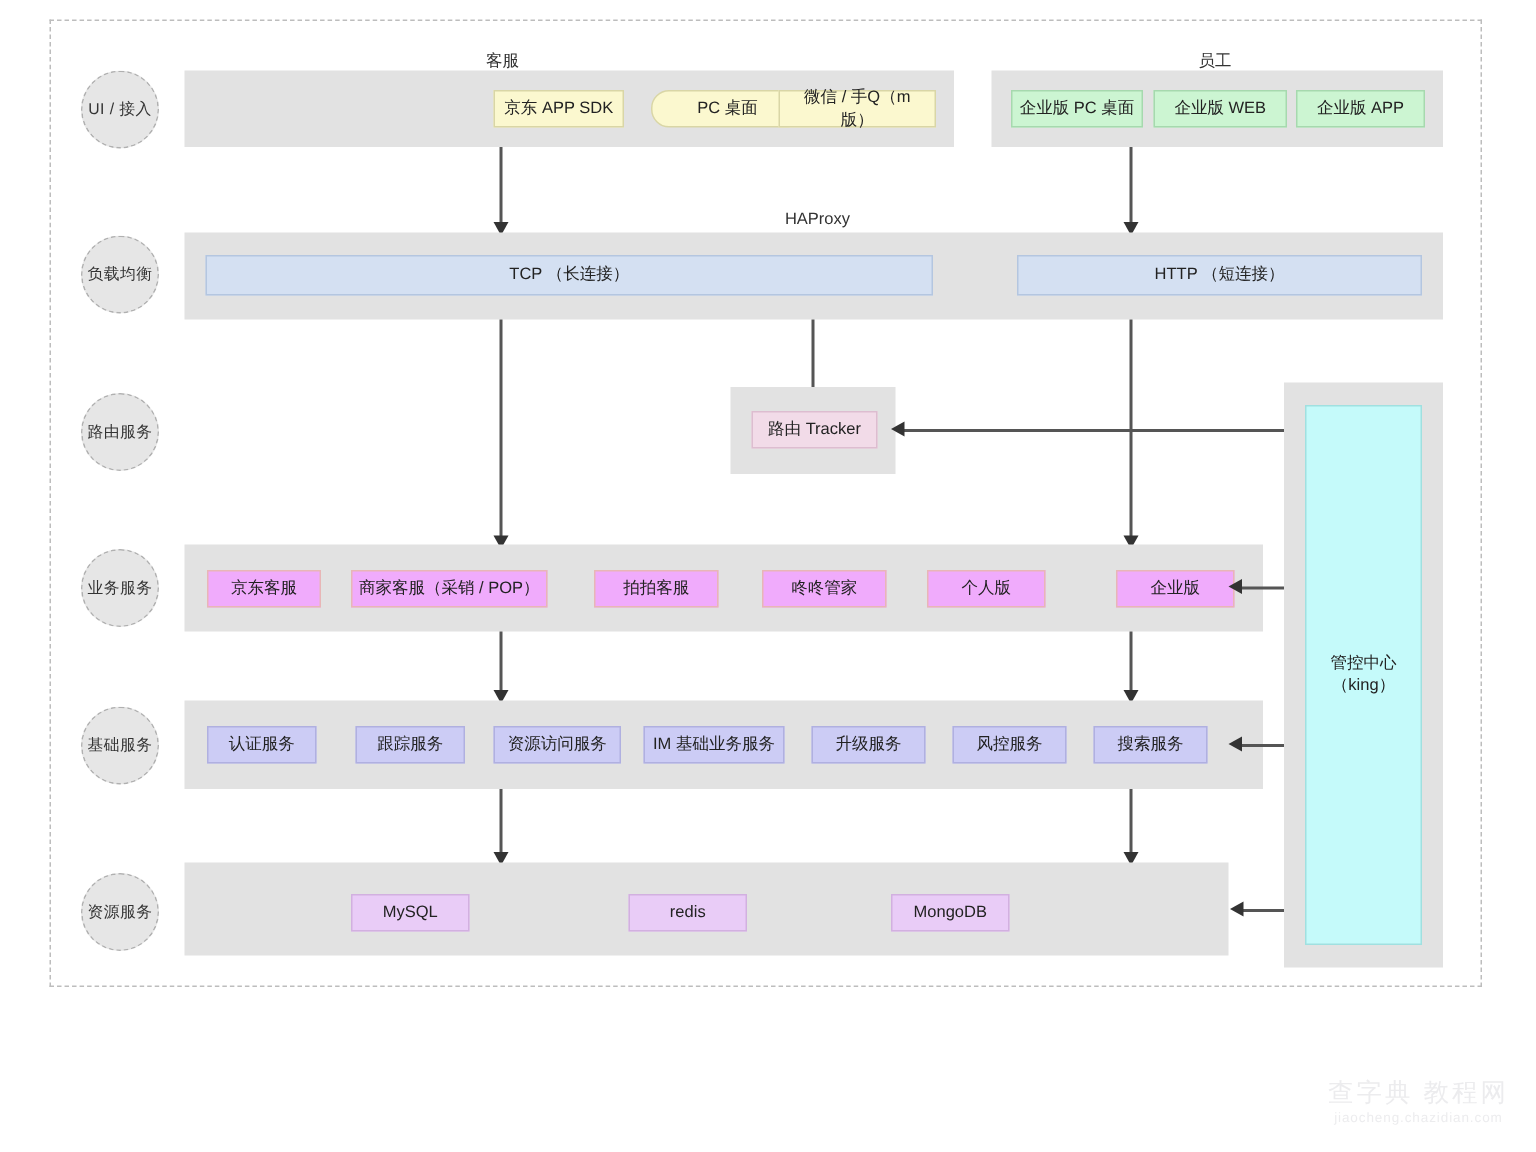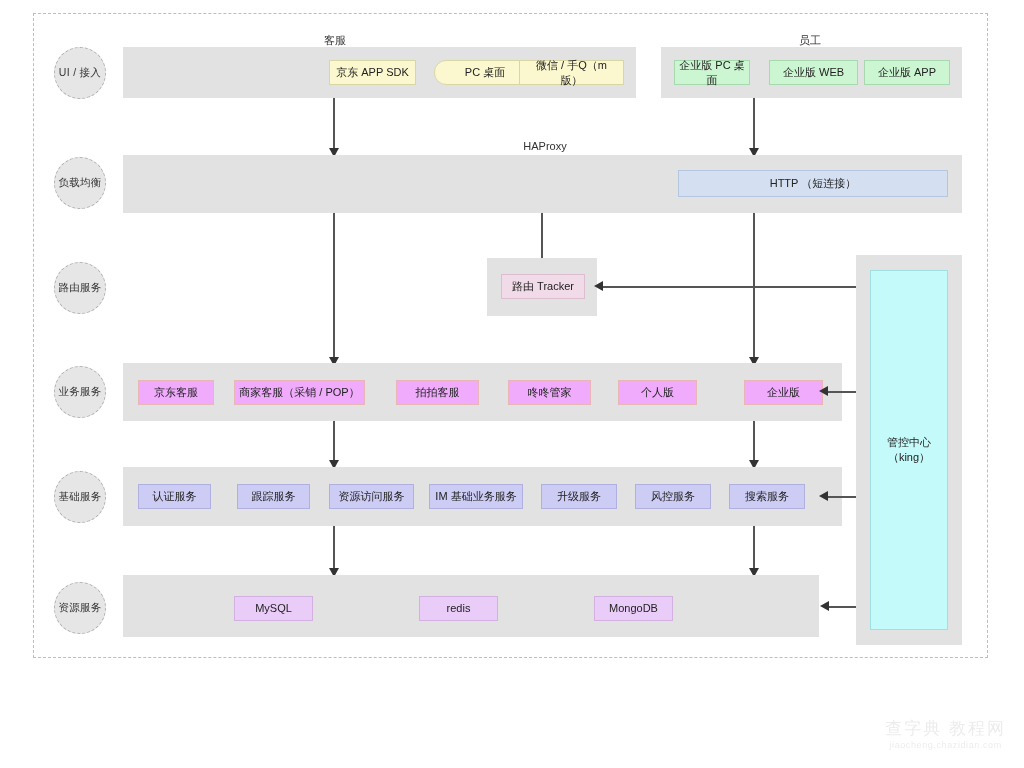--- a/index.html
+++ b/index.html
@@ -168,32 +168,33 @@
     <span>资源服务</span>
   </div>
 
   <div class="band" style="left:123px; top:47px; width:513px; height:51px;"></div>
   <div class="band" style="left:661px; top:47px; width:301px; height:51px;"></div>
 
   <div class="node n-yellow" style="left:329px; top:60px; width:87px; height:25px;">京东 APP SDK</div>
   <div class="node n-yellow" style="left:434px; top:60px; width:102px; height:25px;border-radius:12px;">PC 桌面</div>
   <div class="node n-yellow" style="left:519px; top:60px; width:105px; height:25px;">微信 / 手Q（m 版）</div>
 
-  <div class="node n-green" style="left:674px; top:60px; width:76px; height:25px;">企业版 PC 桌面</div>
+  <div class="node n-green" style="left:674px; top:60px; width:88px; height:25px;">企业版 PC 桌面</div>
   <div class="node n-green" style="left:769px; top:60px; width:89px; height:25px;">企业版 WEB</div>
   <div class="node n-green" style="left:864px; top:60px; width:86px; height:25px;">企业版 APP</div>
 
   <div class="vline" style="left:333px; top:98px; height:52px;"></div>
   <div class="arrow-down" style="left:329px; top:148px;"></div>
 
   <div class="vline" style="left:753px; top:98px; height:52px;"></div>
   <div class="arrow-down" style="left:749px; top:148px;"></div>
 
   <div class="band" style="left:123px; top:155px; width:839px; height:58px;"></div>
 
+  <div class="node n-blue" style="left:137px; top:170px; width:485px; height:27px;">TCP （长连接）</div>
   <div class="node n-blue" style="left:678px; top:170px; width:270px; height:27px;">HTTP （短连接）</div>
 
   <div class="vline" style="left:541px; top:213px; height:48px;"></div>
   <div class="arrow-down" style="left:537px; top:259px;"></div>
 
   <div class="vline" style="left:333px; top:213px; height:150px;"></div>
   <div class="arrow-down" style="left:329px; top:357px;"></div>
 
   <div class="vline" style="left:753px; top:213px; height:150px;"></div>
   <div class="arrow-down" style="left:749px; top:357px;"></div>

